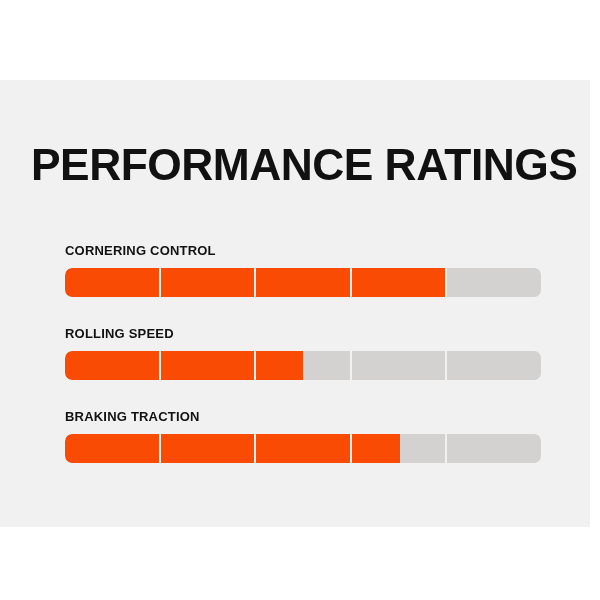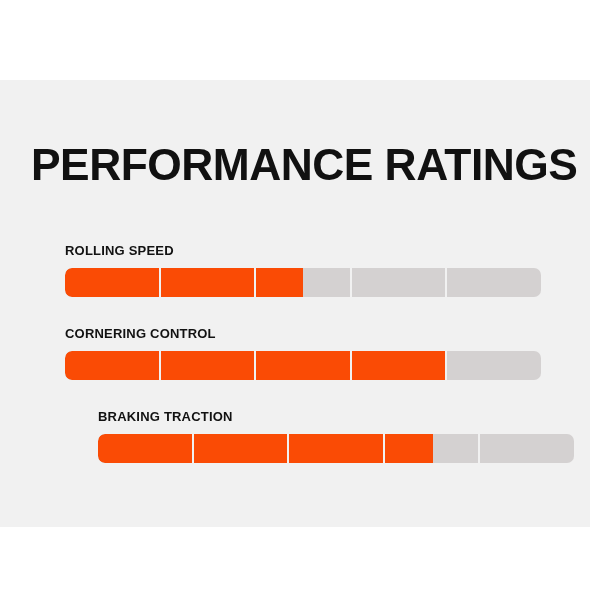--- a/index.html
+++ b/index.html
@@ -40,21 +40,20 @@
     left: 65px;
     top: 244px;
     width: 476px;
   }
   .rating-row {
     position: relative;
     margin-bottom: 30px;
   }
   .rating-row:last-child {
     margin-bottom: 0;
-    margin-left: 33px;
   }
   .rating-label {
     font-size: 13px;
     font-weight: 700;
     letter-spacing: 0.2px;
     color: #121212;
     line-height: 1;
     margin-bottom: 11px;
     text-transform: uppercase;
     white-space: nowrap;
@@ -101,54 +100,54 @@
 <body>
 
 <div class="infographic-panel">
 </div>
 
 <div class="panel-title">PERFORMANCE RATINGS</div>
 
 <div class="ratings-list">
 
   <div class="rating-row">
+    <div class="rating-label">CORNERING CONTROL</div>
+    <div class="rating-bar">
+      <div class="bar-segment">
+          <span class="bar-segment-fill" style="width: 100%;"></span>
+        </div>
+      <div class="bar-segment">
+          <span class="bar-segment-fill" style="width: 100%;"></span>
+        </div>
+      <div class="bar-segment">
+          <span class="bar-segment-fill" style="width: 100%;"></span>
+        </div>
+      <div class="bar-segment">
+          <span class="bar-segment-fill" style="width: 100%;"></span>
+        </div>
+      <div class="bar-segment">
+          <span class="bar-segment-fill" style="width: 0%;"></span>
+        </div>
+    </div>
+  </div>
+
+  <div class="rating-row">
     <div class="rating-label">ROLLING SPEED</div>
     <div class="rating-bar">
       <div class="bar-segment">
           <span class="bar-segment-fill" style="width: 100%;"></span>
         </div>
       <div class="bar-segment">
           <span class="bar-segment-fill" style="width: 100%;"></span>
         </div>
       <div class="bar-segment">
           <span class="bar-segment-fill" style="width: 50%;"></span>
         </div>
       <div class="bar-segment">
           <span class="bar-segment-fill" style="width: 0%;"></span>
-        </div>
-      <div class="bar-segment">
-          <span class="bar-segment-fill" style="width: 0%;"></span>
-        </div>
-    </div>
-  </div>
-
-  <div class="rating-row">
-    <div class="rating-label">CORNERING CONTROL</div>
-    <div class="rating-bar">
-      <div class="bar-segment">
-          <span class="bar-segment-fill" style="width: 100%;"></span>
-        </div>
-      <div class="bar-segment">
-          <span class="bar-segment-fill" style="width: 100%;"></span>
-        </div>
-      <div class="bar-segment">
-          <span class="bar-segment-fill" style="width: 100%;"></span>
-        </div>
-      <div class="bar-segment">
-          <span class="bar-segment-fill" style="width: 100%;"></span>
         </div>
       <div class="bar-segment">
           <span class="bar-segment-fill" style="width: 0%;"></span>
         </div>
     </div>
   </div>
 
   <div class="rating-row">
     <div class="rating-label">BRAKING TRACTION</div>
     <div class="rating-bar">

